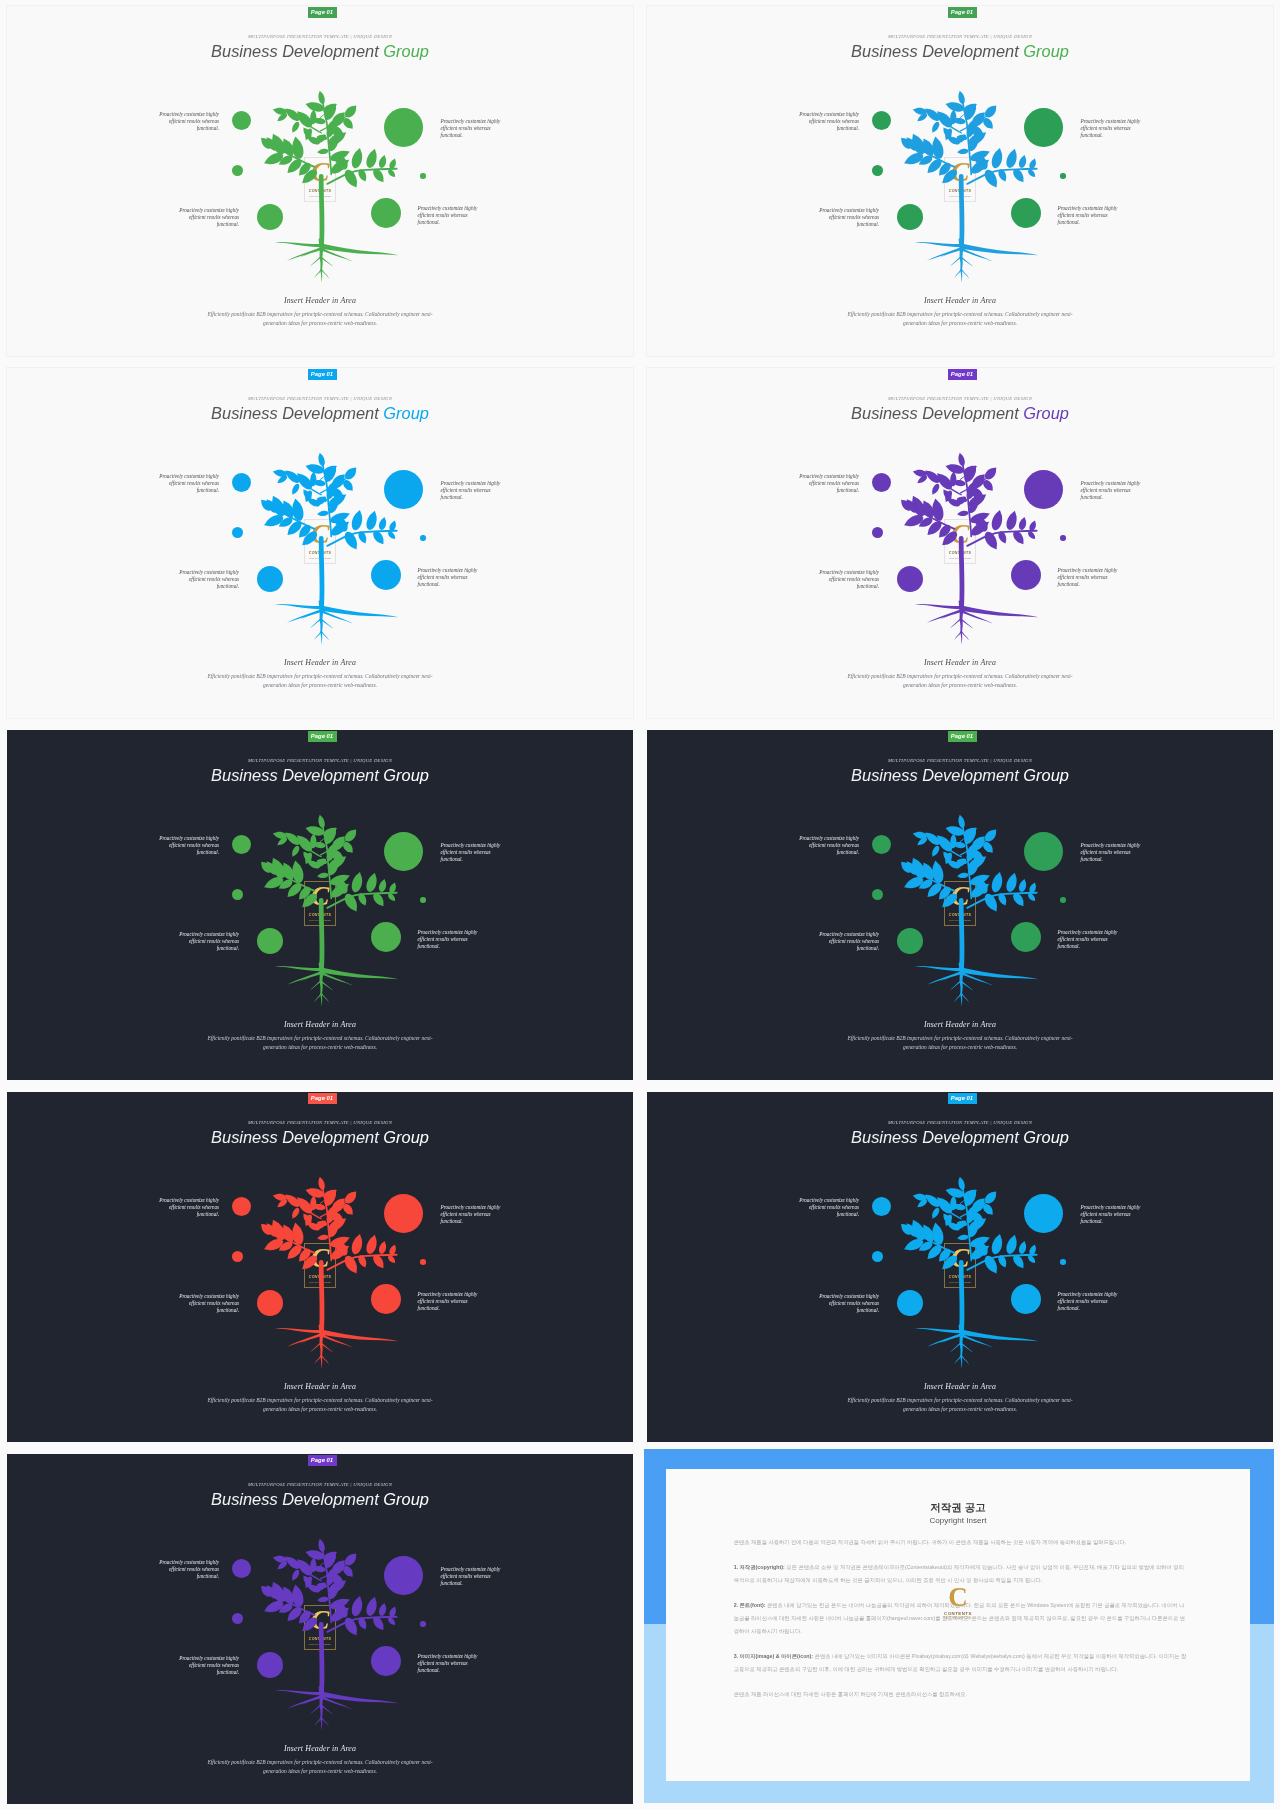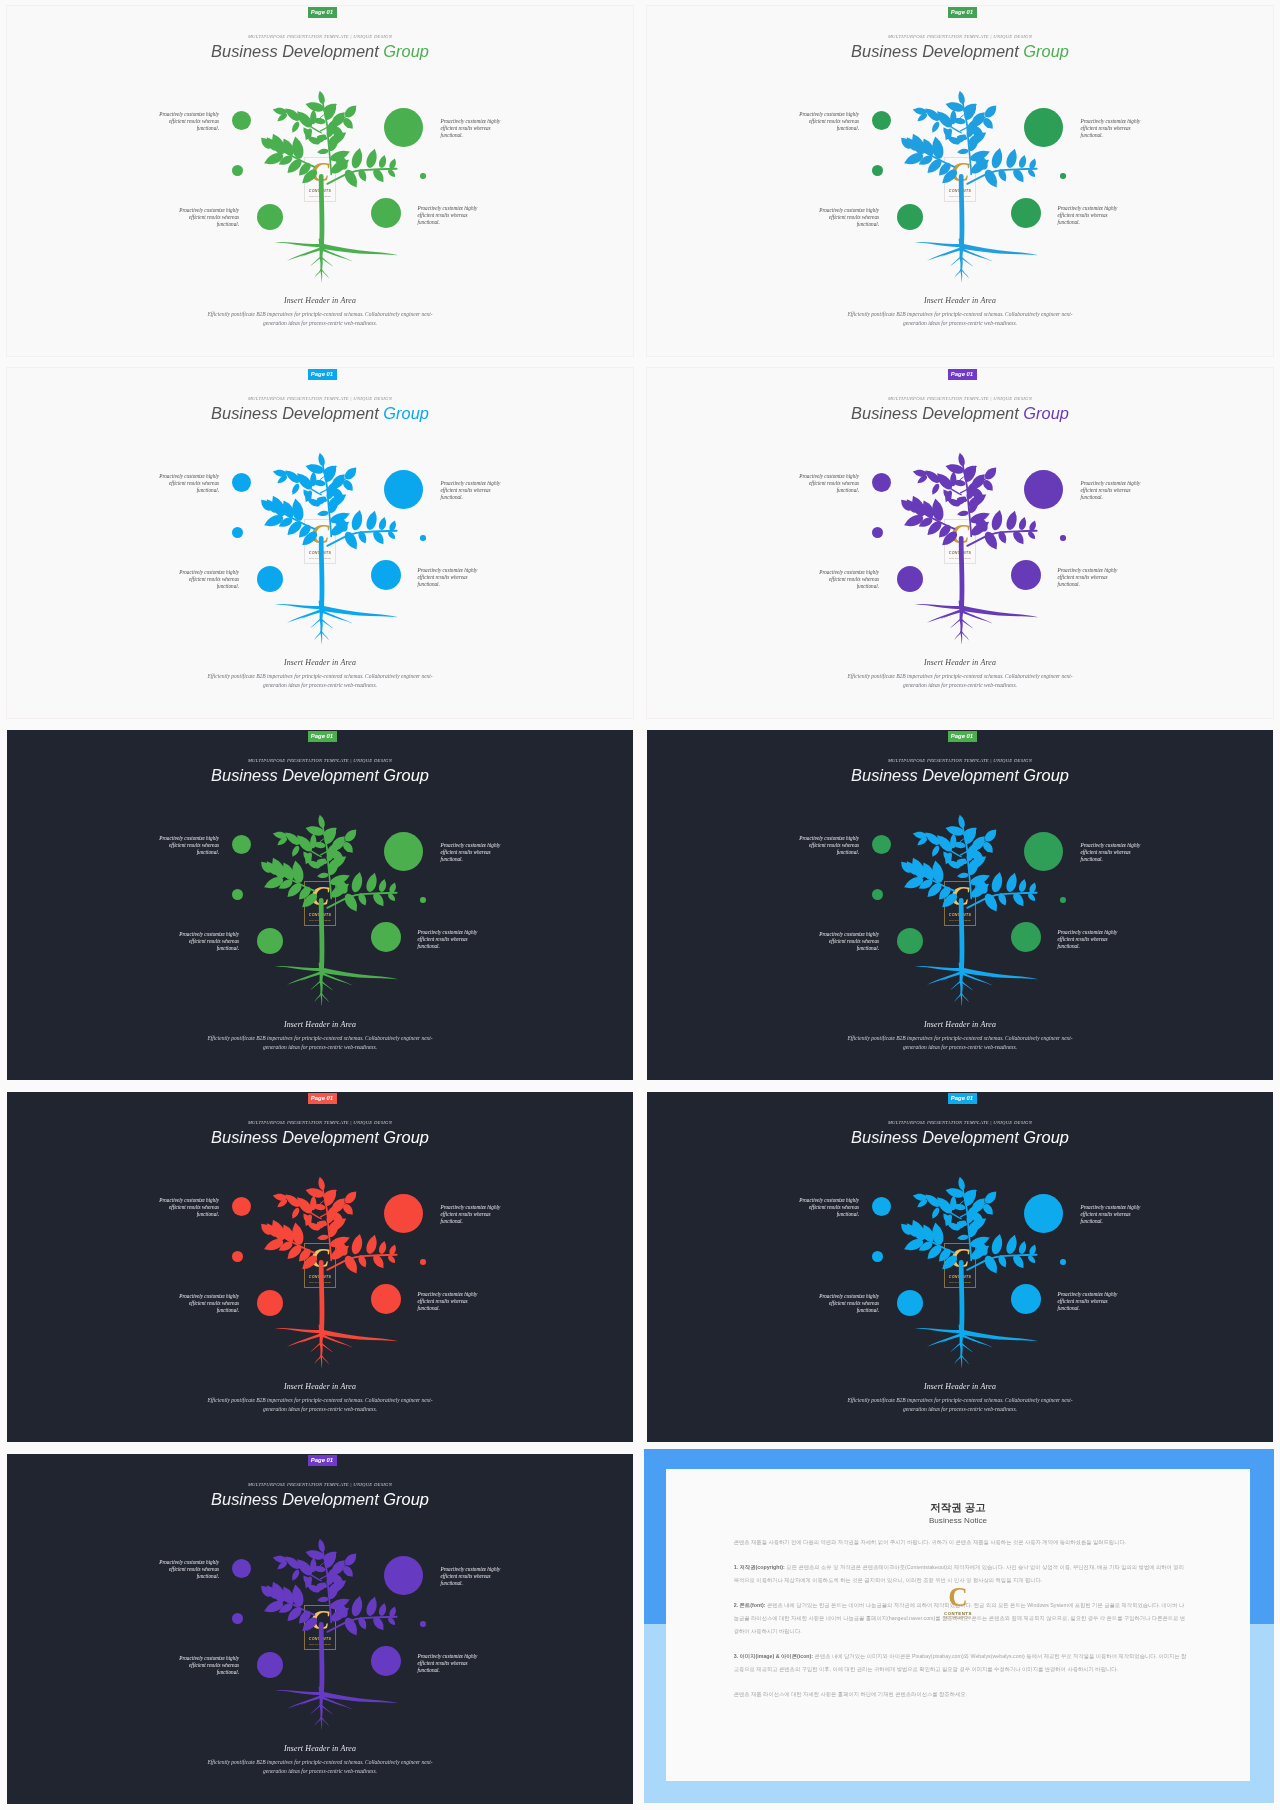--- a/index.html
+++ b/index.html
@@ -1006,21 +1006,21 @@
  <div class="foot-title">Insert Header  in Area</div>
  <div class="foot-body">Efficiently pontificate B2B imperatives for principle-centered schemas. Collaboratively engineer next-generation ideas for process-centric web-readiness.</div>
  </div>
 </div>
     </div>
     <div class="cell r">
       <div class="cr-outer">
  <div class="cr-band"></div>
  <div class="cr-card">
    <div class="cr-title">저작권 공고</div>
-   <div class="cr-sub">Business Notice</div>
+   <div class="cr-sub">Copyright Insert</div>
    <div class="cr-body">
      <p>콘텐츠 제품을 사용하기 전에 다음의 약관과 저작권을 자세히 읽어 주시기 바랍니다. 귀하가 이 콘텐츠 제품을 사용하는 것은 사용자 계약에 동의하셨음을 알려드립니다.</p>
      <p><b>1. 저작권(copyright):</b><span> 모든 콘텐츠의 소유 및 저작권은 콘텐츠테이크아웃(Contentstakeout)의 제작자에게 있습니다. 사전 승낙 없이 상업적 이용, 무단전재, 배포 기타 임의의 방법에 의하여 영리 목적으로 이용하거나 제삼자에게 이용하도록 하는 것은 금지되어 있으니, 이러한 조항 위반 시 민사 및 형사상의 책임을 지게 됩니다.</span></p>
             <p><b>2. 폰트(font):</b><span> 콘텐츠 내에 담겨있는 한글 폰트는 네이버 나눔글꼴의 저작권에 의하여 제작되었습니다. 한글 외의 모든 폰트는 Windows System에 포함된 기본 글꼴로 제작되었습니다. 네이버 나눔글꼴 라이선스에 대한 자세한 사항은 네이버 나눔글꼴 홈페이지(hangeul.naver.com)를 참조하세요. 폰트는 콘텐츠와 함께 제공되지 않으므로, 필요한 경우 각 폰트를 구입하거나 다른폰트로 변경하여 사용하시기 바랍니다.</span></p>
             <p><b>3. 이미지(image) &amp; 아이콘(icon):</b><span> 콘텐츠 내에 담겨있는 이미지와 아이콘은 Pixabay(pixabay.com)와 Webalys(webalys.com) 등에서 제공한 무료 저작물을 이용하여 제작되었습니다. 이미지는 참고용으로 제공되고 콘텐츠의 구입한 이후, 이에 대한 권리는 귀하에게 방법으로 확인하고 필요할 경우 이미지를 수정하거나 이미지를 변경하여 사용하시기 바랍니다.</span></p>
      <p>콘텐츠 제품 라이선스에 대한 자세한 사항은 홈페이지 하단에 기재된 콘텐츠라이선스를 참조하세요.</p>
    </div>
    <div class="cr-wm">
      <div class="c">C</div>
      <div class="t">CONTENTS</div>

